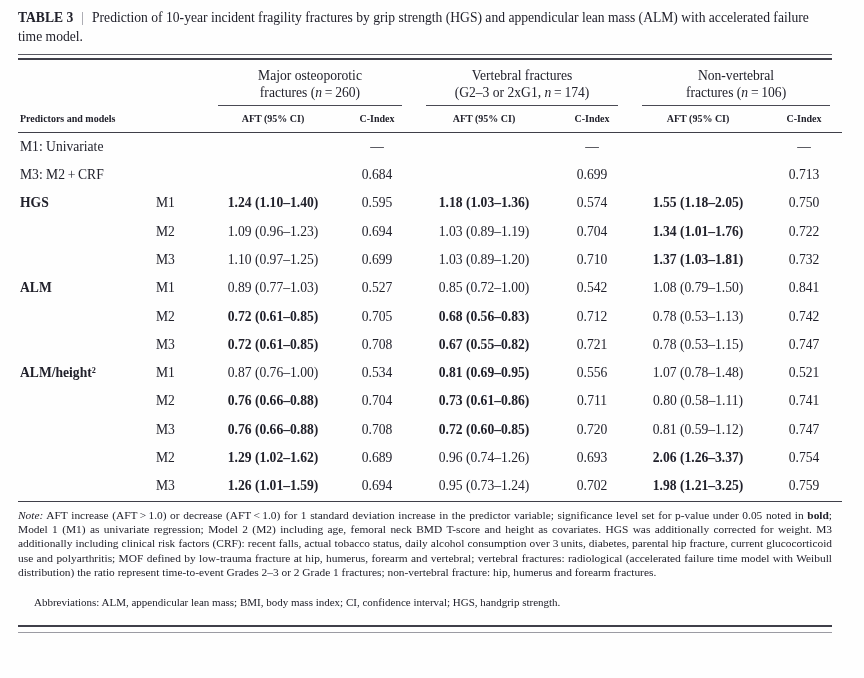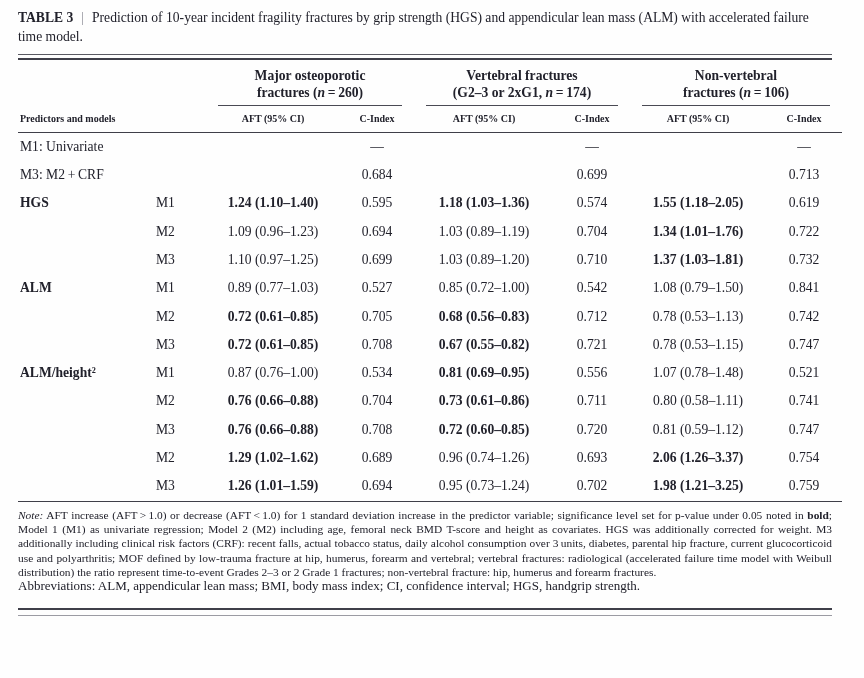--- a/index.html
+++ b/index.html
@@ -10,37 +10,37 @@
   }
   .page{box-sizing:border-box;width:864px;height:503px;padding:9px 32px 0 18px;}
   .title{font-size:13.6px;line-height:18.5px;margin:0 0 8px 0;}
   .title .tag{font-weight:bold;}
   .title .sep{color:#8b8b95;padding:0 8px;}
   .rule-top{height:3px;border-top:1.3px solid #5a5a63;border-bottom:2.2px solid #3f3f49;}
   table{width:100%;border-collapse:collapse;table-layout:fixed;}
   th,td{overflow:hidden;white-space:nowrap;}
   .group-th{padding:8px 12px 0 12px;vertical-align:top;}
   .group-inner{
-    font-size:13.6px;font-weight:bold;line-height:16.5px;text-align:center;
+    font-size:13.6px;font-weight:normal;line-height:16.5px;text-align:center;
     padding-bottom:4px;border-bottom:1.3px solid #4a4a54;
   }
   .sub-th{
     font-size:10px;font-weight:bold;text-align:center;
     padding:7px 0 8px 0;border-bottom:1.6px solid #3f3f49;vertical-align:bottom;
   }
   .pred-th{text-align:left;padding-left:2px;}
   td{font-size:13.6px;line-height:14.5px;padding:6.9px 0;}
   .lab{text-align:left;padding-left:2px;}
   .model-cell{text-align:left;padding-left:4px;}
   .pred-cell{font-weight:bold;text-align:left;padding-left:2px;}
   .aft,.cix{text-align:center;}
   [data-bold="true"]{font-weight:bold;}
   tr.last-row td{border-bottom:1.6px solid #3f3f49;}
   .footnote{font-size:11.4px;line-height:14.3px;margin:6px 0 0 0;text-align:justify;}
-  .abbrev{font-size:13px;line-height:14.3px;margin:0;}
+  .abbrev{font-size:11px;line-height:14.3px;margin:16px;}
   .rule-b1{margin-top:15px;border-top:2.2px solid #3f3f49;}
   .rule-b2{margin-top:5px;border-top:1.1px solid #9b9ba3;}
 </style>
 </head>
 <body>
 
 <div class="page">
 
   <p class="title"><span class="tag">TABLE 3</span><span class="sep">|</span><span>Prediction of 10-year incident fragility fractures by grip strength (HGS) and appendicular lean mass (ALM) with accelerated failure time model.</span></p>
 
@@ -101,21 +101,21 @@
       </tr>
 
       <tr>
         <td class="pred-cell">HGS</td>
         <td class="model-cell">M1</td>
         <td class="aft" data-bold="true">1.24 (1.10–1.40)</td>
         <td class="cix">0.595</td>
         <td class="aft" data-bold="true">1.18 (1.03–1.36)</td>
         <td class="cix">0.574</td>
         <td class="aft" data-bold="true">1.55 (1.18–2.05)</td>
-        <td class="cix">0.619</td>
+        <td class="cix">0.750</td>
       </tr>
       <tr>
         <td class="pred-cell"></td>
         <td class="model-cell">M2</td>
         <td class="aft" data-bold="false">1.09 (0.96–1.23)</td>
         <td class="cix">0.694</td>
         <td class="aft" data-bold="false">1.03 (0.89–1.19)</td>
         <td class="cix">0.704</td>
         <td class="aft" data-bold="true">1.34 (1.01–1.76)</td>
         <td class="cix">0.722</td>

